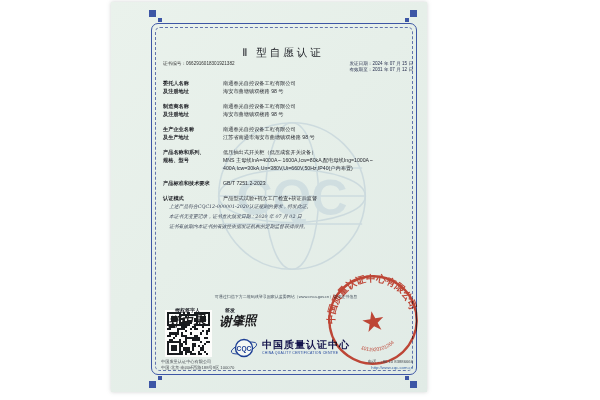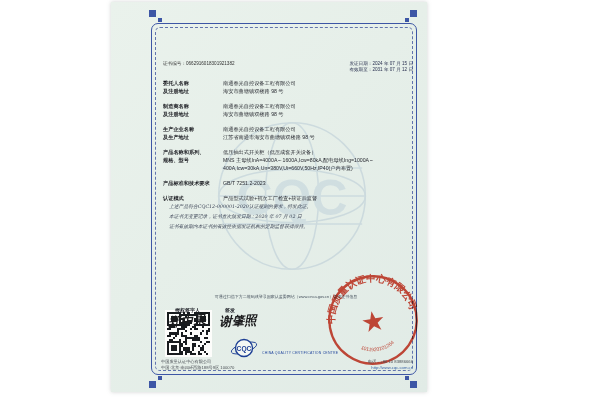--- a/index.html
+++ b/index.html
@@ -78,20 +78,21 @@
         <circle cx="50" cy="50" r="47"></circle>
         <ellipse cx="50" cy="50" rx="47" ry="17"></ellipse>
         <ellipse cx="50" cy="50" rx="17" ry="47"></ellipse>
         <line x1="5" y1="32" x2="95" y2="32"></line>
         <line x1="3" y1="50" x2="97" y2="50"></line>
         <line x1="5" y1="68" x2="95" y2="68"></line>
       </g>
       <text x="50" y="62" text-anchor="middle" font-size="32" font-weight="bold" fill="#9db7cf">CQC</text>
     </svg>
 
+    <div class="subtitle">Ⅱ 型自愿认证</div>
 
     <div class="meta">
       <div>
         <span>证书编号：</span><span>0662916018301921382</span>
       </div>
       <div class="dates">
         <div><span>发证日期：</span><span>2024 年 07 月 15 日</span></div>
         <div><span>有效期至：</span><span>2031 年 07 月 12 日</span></div>
       </div>
     </div>
@@ -389,20 +390,21 @@
     <div class="sign-label" style="left:64px;top:305px">授权签字人</div>
     <div class="sign-label" style="left:114px;top:305px">签发</div>
     <div class="sig" style="left:48px;transform:rotate(-4deg)">郑中果</div>
     <div class="sig" style="left:99px;transform:rotate(-2deg)">谢肇照</div>
 
     <svg class="org-logo" viewBox="0 0 40 32">
       <ellipse cx="20" cy="16" rx="19" ry="6.5" fill="none" stroke="var(--logo,#1d3f94)" stroke-width="1.2" transform="rotate(-18 20 16)"></ellipse>
       <circle cx="20" cy="16" r="12.2" fill="#f4f8f4" stroke="var(--logo,#1d3f94)" stroke-width="2"></circle>
       <text x="20" y="19.8" text-anchor="middle" font-size="9.5" font-weight="bold" fill="var(--logo,#1d3f94)">CQC</text>
     </svg>
+    <div class="org-cn">中国质量认证中心</div>
     <div class="org-en">CHINA QUALITY CERTIFICATION CENTRE</div>
 
     <svg class="seal" viewBox="0 0 100 100">
       <defs>
         <path id="sealTop" d="M8,50 a42,42 0 0,1 84,0"></path>
         <path id="sealBottom" d="M16,50 a34,34 0 0,0 68,0"></path>
       </defs>
       <circle cx="50" cy="50" r="47.5" fill="none" stroke="var(--seal,#d23b2a)" stroke-width="2.6"></circle>
       <text x="50" y="62" text-anchor="middle" font-size="30" fill="var(--seal,#d23b2a)">★</text>
       <text font-size="10.5" fill="var(--seal,#d23b2a)" font-weight="bold">

